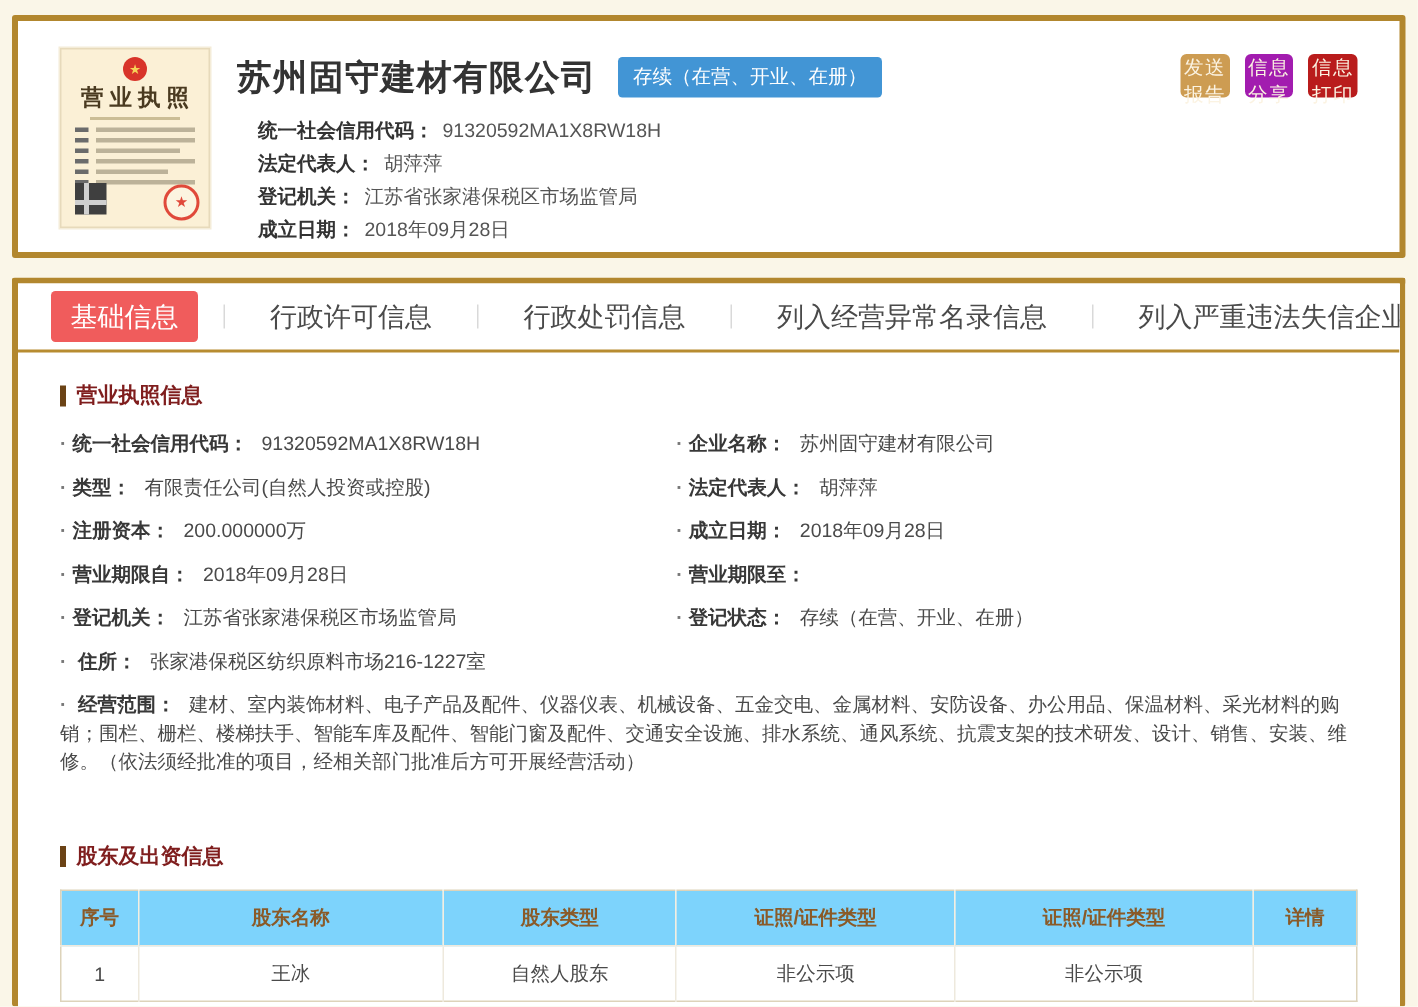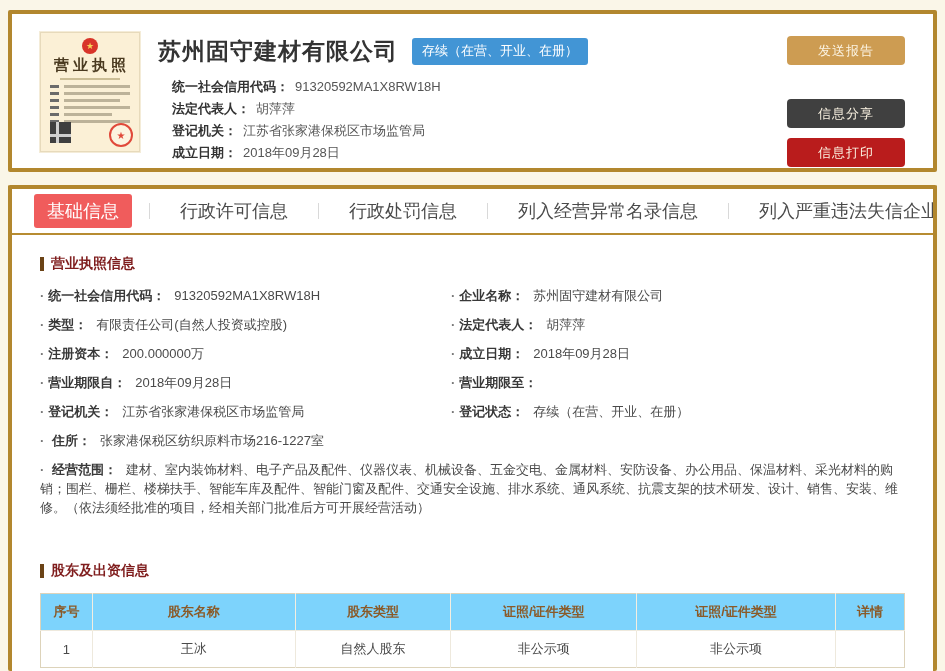--- a/index.html
+++ b/index.html
@@ -33,26 +33,26 @@
   .header-main { flex:1; margin-left:18px; min-width:0; }
   .title-row { margin-top:4px; display:flex; align-items:center; }
   .company-name { font-size:23px; font-weight:bold; color:#333; letter-spacing:1px; }
   .status-badge { margin-left:14px; background:#4295d5; color:#fff; font-size:13px;
     padding:4px 10px 5px; border-radius:3px; flex:none; }
   .hrows { margin-top:9px; padding-left:14px; }
   .hrow { font-size:13px; line-height:22px; color:#555; }
   .hlabel { font-weight:bold; color:#333; }
   .hvalue { margin-left:6px; color:#555; }
 
-  .btn-col { width:118px; flex:none; display:flex; flex-direction:column; gap:10px;
+  .btn-col { width:118px; flex:none; display:flex; gap:10px;
     margin-top:4px; margin-right:4px; }
   .btn { height:29px; border:none; border-radius:4px; font-size:13px; color:#fbf3e2;
     cursor:pointer; font-family:inherit; letter-spacing:1px; }
   .btn-report { background:#cd9c52; }
-  .btn-share  { background:#404040;margin-top:24px; }
+  .btn-share  { background:#a21caf; }
   .btn-print  { background:#b91c1c; }
 
   
   .panel-content { margin-top:13px; height:486px; border-bottom:none; overflow:hidden; }
 
   .tab-bar { height:46px; display:flex; align-items:center; padding:0 22px;
     border-bottom:2px solid #b78c31; }
   .tab { font-size:18px; color:#4a4a4a; padding:5px 13px; cursor:pointer; white-space:nowrap; }
   .tab.active { background:#f05c5c; color:#fff; border-radius:3px; }
   .tab-sep { width:1px; height:16px; background:#d9d9d9; margin:0 17px; flex:none; }

